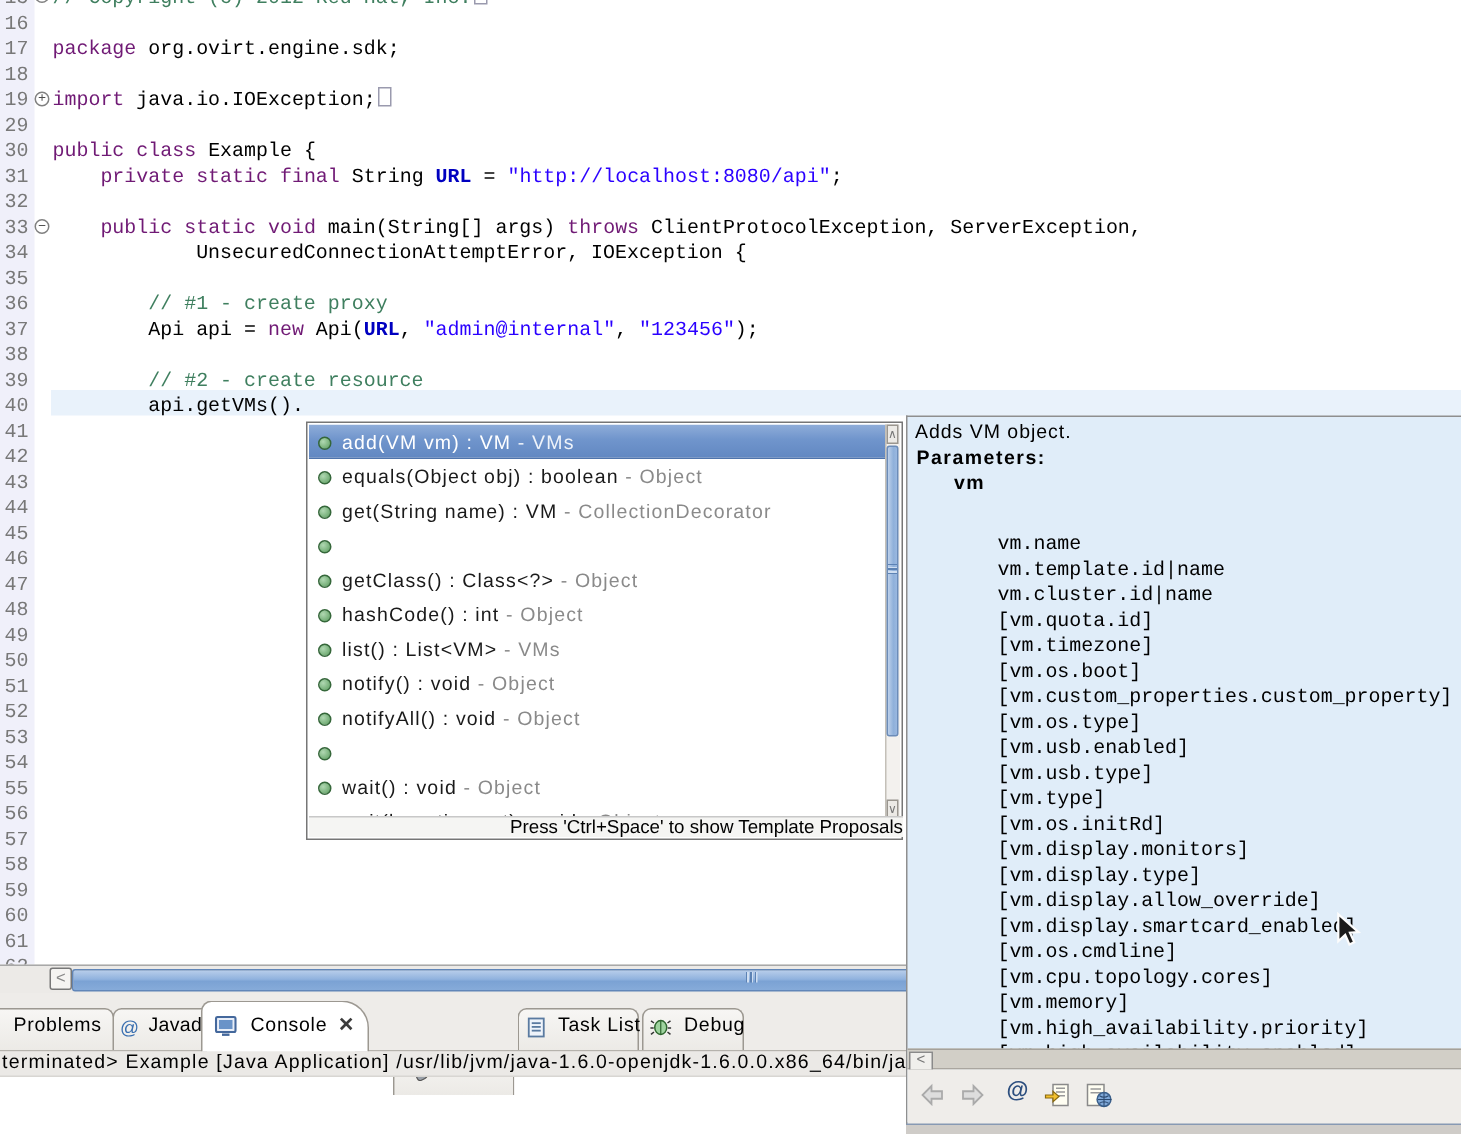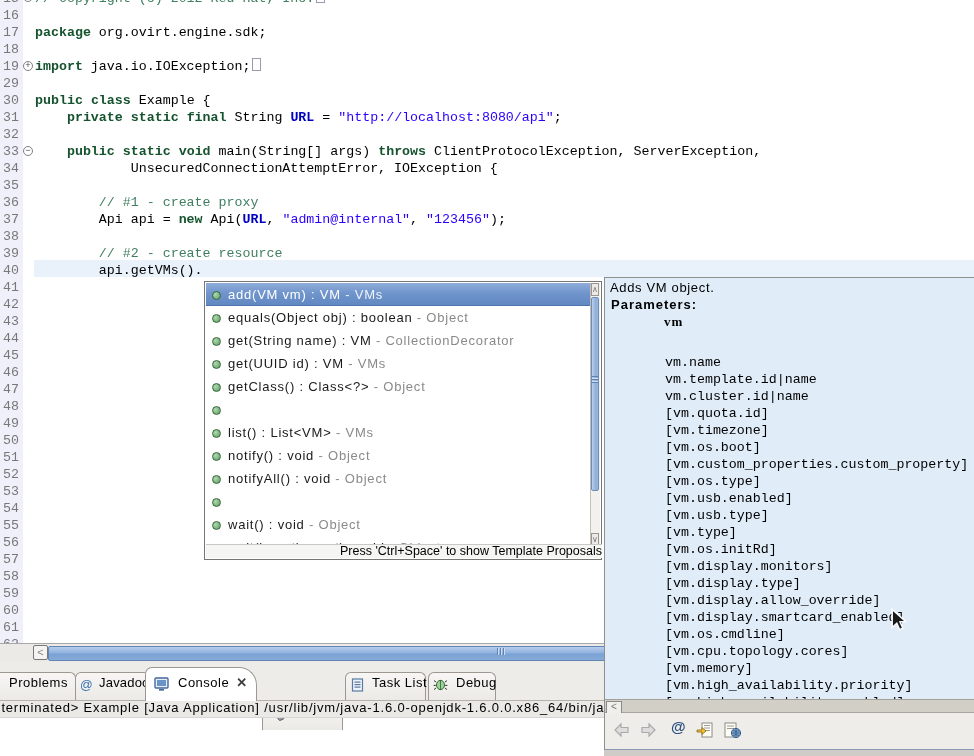--- a/index.html
+++ b/index.html
@@ -5,21 +5,21 @@
   html,body{margin:0;padding:0;}
   body{width:974px;height:756px;position:relative;overflow:hidden;background:#fff;
        font-family:"Liberation Sans", sans-serif;}
   .abs{position:absolute;}
   
   #gutter{left:0;top:0;width:23px;height:643px;background:#f0f0fa;}
   #curline{left:34px;top:260px;width:940px;height:17px;background:#e9f2fb;}
   pre{margin:0;font-family:"Liberation Mono", monospace;font-size:13.3px;line-height:17px;}
   #lnums{left:0;top:-10px;width:19px;text-align:right;color:#787878;}
   #code{left:35px;top:-10px;color:#000;}
-  .kw{color:#14532d;font-weight:bold;}
+  .kw{color:#701a75;font-weight:normal;}
   .str{color:#2a00ff;}
   .com{color:#3f7f5f;}
   .fld{color:#0000c0;font-weight:bold;}
   .boxg{display:inline-block;width:7px;height:11px;border:1px solid #9a9aae;vertical-align:-1px;margin-left:2px;}
   .fold{position:absolute;width:8px;height:8px;border:1px solid #808080;border-radius:50%;background:#fff;color:#4c4c4c;
         font:9px/9px "Liberation Mono",monospace;text-align:center;}
   
   #hsb{left:0;top:643px;width:974px;height:18px;background:#eceae7;border-top:1px solid #a8a8a8;border-bottom:1px solid #72819e;}
   #hsb .btn{position:absolute;left:33px;top:1px;width:13px;height:13px;background:#f5f4f2;border:1px solid #787878;color:#888;
       border-radius:2px;font:11px/12px "Liberation Sans",sans-serif;text-align:center;}
@@ -142,21 +142,21 @@
   <div class="thumb"></div>
   <div class="grip"></div>
 </div>
 
 <div class="abs" id="tabbar">
   <div class="tab" style="left:-18px;width:94px;"><span class="lbl" style="margin-left:26px;">Problems</span></div>
   <div class="tab" style="left:75px;width:75px;"><span class="ic" style="margin-left:4px;">
     <svg width="13" height="14" viewBox="0 0 13 14">
           <text x="0" y="11" font-size="12.5" fill="#3a6fb0" font-family="Liberation Sans">@</text>
         </svg></span><span class="lbl" style="margin-left:1px;letter-spacing:0.2px;">Javadoc</span></div>
-  <div class="tab" id="tab-console" style="left:145px;width:112px;"><span class="ic" style="margin-left:8px;">
+  <div class="tab" id="tab-console" style="left:134px;width:112px;"><span class="ic" style="margin-left:8px;">
     <svg width="15" height="14" viewBox="0 0 15 14">
           <rect x="1" y="1" width="13" height="10" rx="1" fill="#e8eef8" stroke="#44689c" stroke-width="1.4"></rect>
           <rect x="3" y="3" width="9" height="6" fill="#6a93c8"></rect>
           <rect x="5" y="12" width="5" height="1.6" fill="#44689c"></rect>
         </svg></span><span class="lbl" style="margin-left:4px;">Console</span>
     <span class="lbl" style="margin-left:3px;color:#3c3c3c;font-weight:bold;font-size:13px;">✕</span></div>
   <div class="tab" style="left:262px;width:81px;margin-top:30px;"><span class="ic" style="margin-left:14px;">
     <svg width="16" height="14" viewBox="0 0 16 14">
           <rect x="0.6" y="7" width="6.6" height="4.8" rx="2" transform="rotate(-26 4 9)" fill="#9aa0a8" stroke="#555" stroke-width="0.8"></rect>
           <rect x="6" y="4.8" width="9" height="3.8" rx="1.7" transform="rotate(-26 10 7)" fill="#f2da92" stroke="#b99b4e" stroke-width="0.8"></rect>
@@ -193,28 +193,28 @@
 <div class="prow" style="top:23px">
         <span class="micon"></span>
         <span class="ptext">equals(Object obj) : boolean <span class="dim">- Object</span></span>
       </div>
 <div class="prow" style="top:46px">
         <span class="micon"></span>
         <span class="ptext">get(String name) : VM <span class="dim">- CollectionDecorator</span></span>
       </div>
 <div class="prow" style="top:69px">
         <span class="micon"></span>
-        <span class="ptext">get(UUID id) : VM <span class="dim">- VMs</span></span>
       </div>
 <div class="prow" style="top:92px">
         <span class="micon"></span>
         <span class="ptext">getClass() : Class&lt;?&gt; <span class="dim">- Object</span></span>
       </div>
 <div class="prow" style="top:115px">
         <span class="micon"></span>
+        <span class="ptext">hashCode() : int <span class="dim">- Object</span></span>
       </div>
 <div class="prow" style="top:138px">
         <span class="micon"></span>
         <span class="ptext">list() : List&lt;VM&gt; <span class="dim">- VMs</span></span>
       </div>
 <div class="prow" style="top:161px">
         <span class="micon"></span>
         <span class="ptext">notify() : void <span class="dim">- Object</span></span>
       </div>
 <div class="prow" style="top:184px">
@@ -240,21 +240,21 @@
     <div class="dn">∨</div>
   </div>
   <div id="pstatus">Press 'Ctrl+Space' to show Template Proposals</div>
 </div>
 
 <div class="abs" id="jpanel">
   <div id="jcontent">
     <div style="position:absolute;left:7px;top:281px;"></div>
     <div style="position:absolute;left:5px;top:1px;line-height:17px;">Adds VM object.</div>
     <div style="position:absolute;left:6px;top:18px;line-height:17px;font-weight:bold;letter-spacing:1px;">Parameters:</div>
-    <div style="position:absolute;left:59px;top:35px;line-height:17px;font-weight:bold;letter-spacing:1px;font-family:Liberation Serif, serif;">vm</div>
+    <div style="position:absolute;left:31px;top:35px;line-height:17px;font-weight:bold;letter-spacing:1px;">vm</div>
     <pre>vm.name
 vm.template.id|name
 vm.cluster.id|name
 [vm.quota.id]
 [vm.timezone]
 [vm.os.boot]
 [vm.custom_properties.custom_property]
 [vm.os.type]
 [vm.usb.enabled]
 [vm.usb.type]

